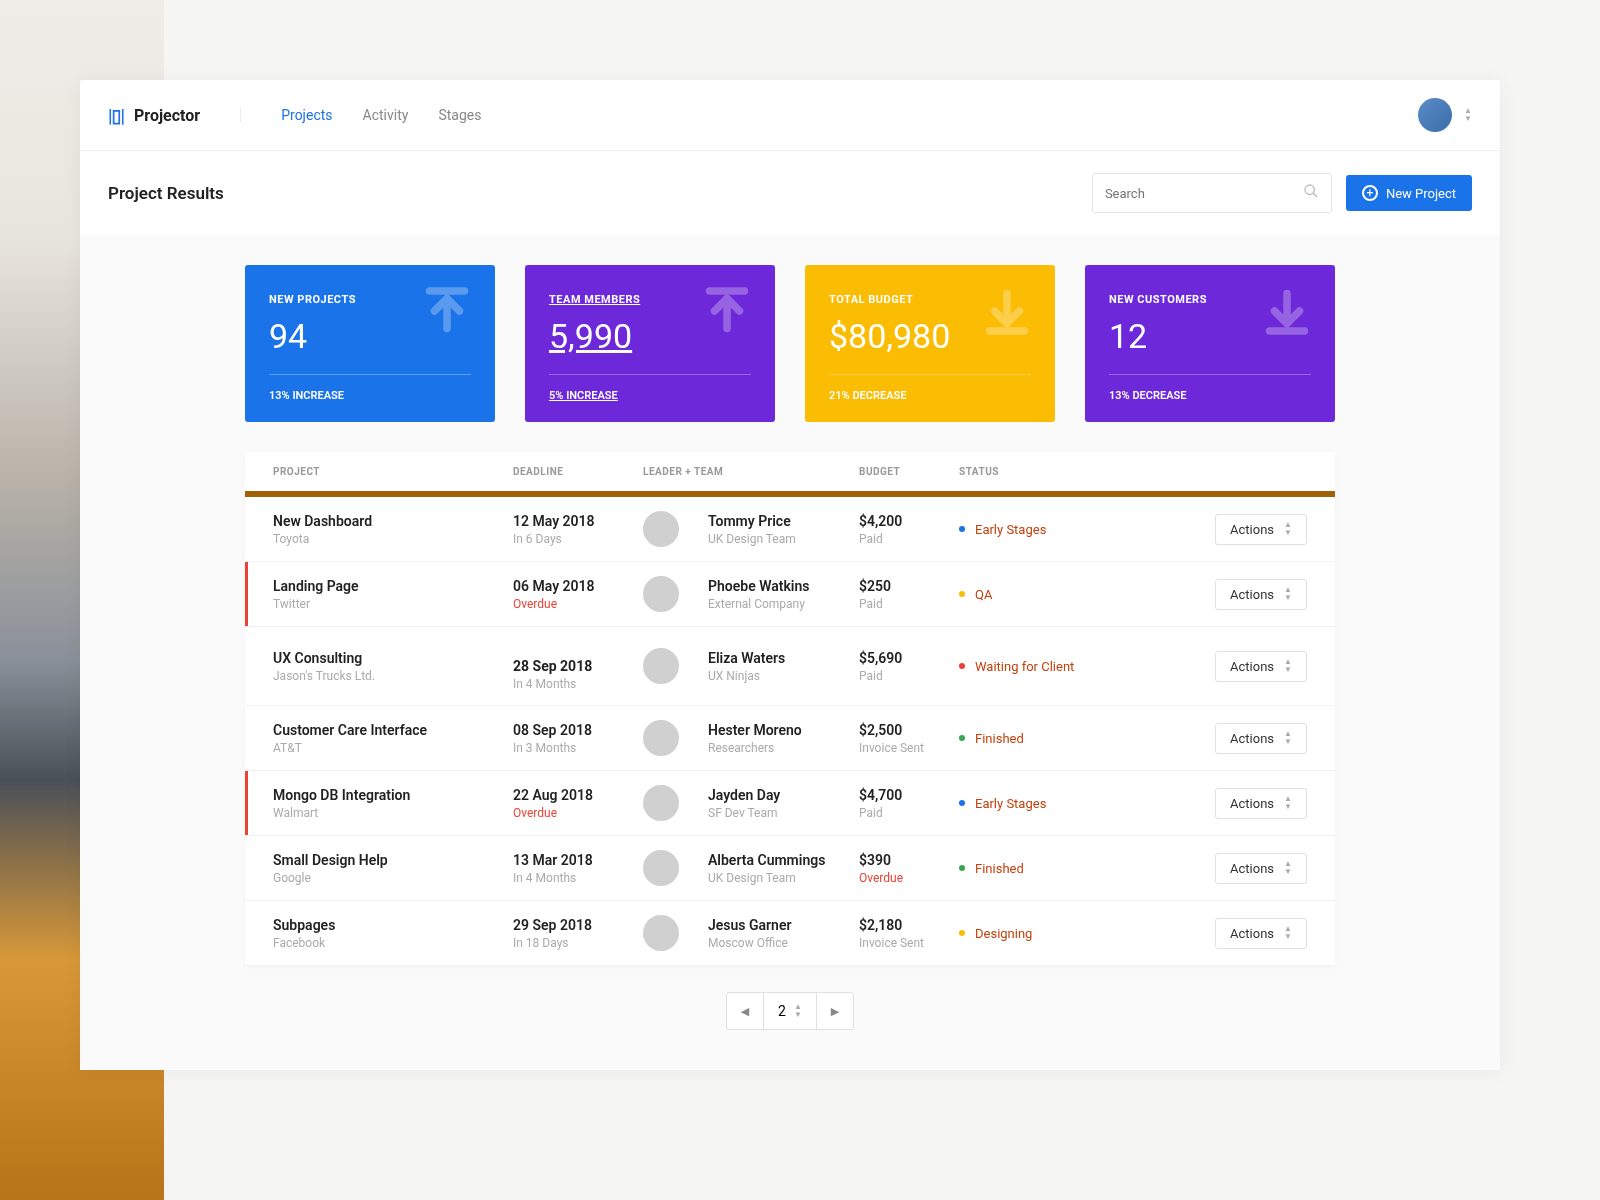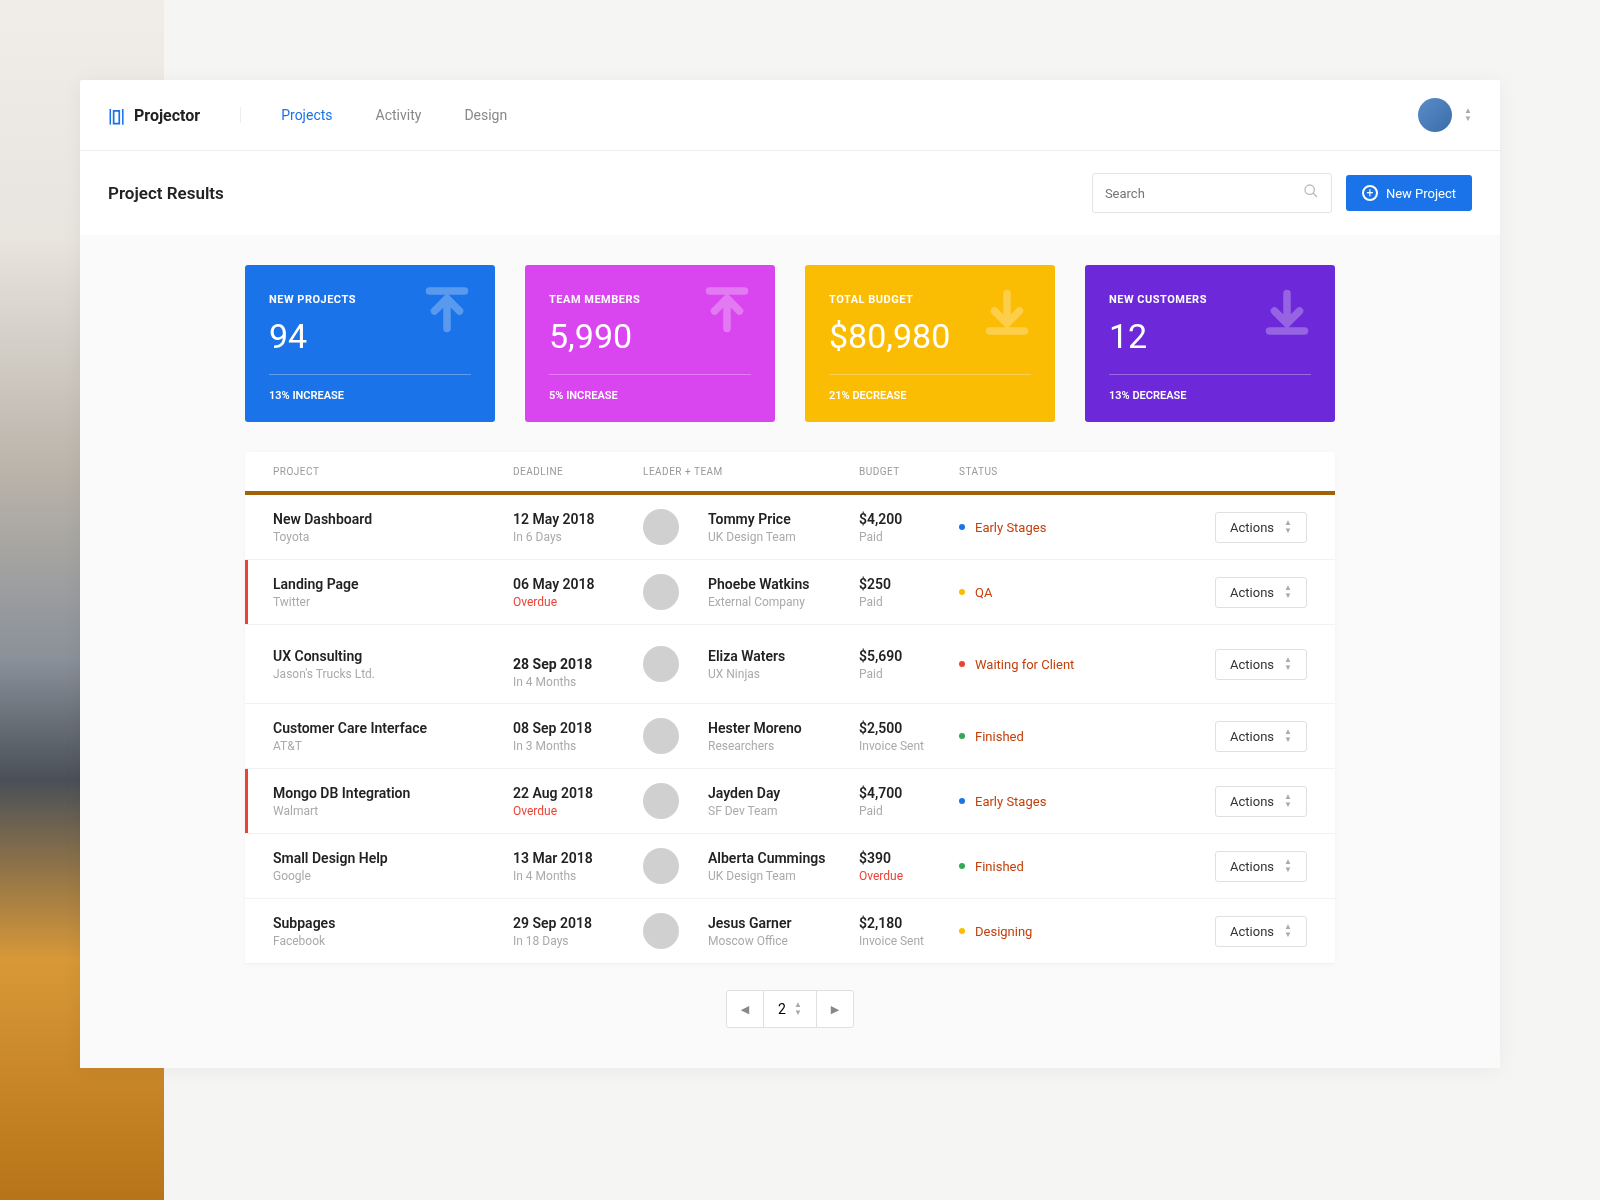--- a/index.html
+++ b/index.html
@@ -2,51 +2,51 @@
 <html><head>
 <meta charset="utf-8">
 <style>
 * { margin:0; padding:0; box-sizing:border-box; font-family:-apple-system,BlinkMacSystemFont,"Segoe UI",Roboto,Arial,sans-serif; }
 body { width:1600px; height:1200px; overflow:hidden; background:#f5f5f4; position:relative; }
 .bg-mountain { position:absolute; left:0; top:0; width:164px; height:1200px; background:linear-gradient(180deg,#f0ede8 0%,#e8e4de 20%,#b8b2a8 40%,#8a9099 55%,#4a5058 65%,#d89838 80%,#b87418 100%); }
 .app { position:absolute; left:80px; top:80px; width:1420px; background:#fff; border-radius:2px; box-shadow:0 2px 20px rgba(0,0,0,0.05); }
 .topnav { display:flex; align-items:center; padding:18px 28px; border-bottom:1px solid #eee; }
 .logo { display:flex; align-items:center; gap:10px; font-weight:700; font-size:16px; color:#222; }
 .logo-mark { color:#1a73e8; font-size:18px; letter-spacing:-1px; }
-.nav-links { display:flex; gap:43px; margin-left:40px; padding-left:40px; border-left:1px solid #eee; }
+.nav-links { display:flex; gap:30px; margin-left:40px; padding-left:40px; border-left:1px solid #eee; }
 .nav-links a { font-size:14px; color:#888; text-decoration:none; }
 .nav-links a.active { color:#1a73e8; }
 .nav-right { margin-left:auto; display:flex; align-items:center; gap:12px; }
 .avatar { width:34px; height:34px; border-radius:50%; background:linear-gradient(135deg,#5b8cc9,#3a6da8); }
 .chev { display:flex; flex-direction:column; gap:2px; color:#aaa; font-size:8px; line-height:6px; }
 .subbar { display:flex; align-items:center; padding:22px 28px; }
 .subbar h2 { font-size:17px; font-weight:600; color:#222; }
 .search { margin-left:auto; display:flex; align-items:center; border:1px solid #e4e4e4; border-radius:3px; padding:9px 12px; width:240px; }
 .search input { border:none; outline:none; flex:1; font-size:13px; color:#1d4ed8; }
 .btn-primary { display:flex; align-items:center; gap:8px; background:#1a73e8; color:#fff; border:none; border-radius:3px; padding:10px 16px; font-size:13px; margin-left:14px; cursor:pointer; }
 .btn-primary .plus { width:16px; height:16px; border:2px solid #fff; border-radius:50%; display:flex; align-items:center; justify-content:center; font-size:12px; line-height:1; }
 .main { padding:30px 165px 40px 165px; background:#fafafa; }
 .cards { display:flex; gap:30px; }
 .card { flex:1; padding:28px 24px 20px 24px; border-radius:3px; color:#fff; position:relative; }
 .card.blue { background:#1a73e8; }
-.card.green { background:#d946ef; }
+.card.green { background:#6d28d9;text-decoration:underline; }
 .card.orange { background:#fbbc04; }
 .card.purple { background:#6d28d9; }
 .card-label { font-size:11px; font-weight:700; letter-spacing:0.5px; }
 .card-value { font-size:34px; font-weight:400; margin-top:10px; }
 .card-divider { border-top:1px solid rgba(255,255,255,0.3); margin-top:18px; padding-top:14px; }
 .card-delta { font-size:11px; font-weight:600; }
 .card-icon { position:absolute; right:18px; top:16px; width:60px; height:60px; opacity:0.28; }
 .card-icon svg { width:60px; height:60px; fill:none; stroke:#fff; stroke-width:3; }
 .panel { background:#fff; margin-top:30px; border-radius:2px; box-shadow:0 1px 4px rgba(0,0,0,0.03); }
 .panel-head { display:flex; align-items:center; padding:24px 28px; }
 .panel-head h3 { font-size:17px; font-weight:700; color:#222; }
 .panel-sub { margin-left:30px; padding-left:30px; border-left:1px solid #eee; color:#999; font-size:14px; }
 .dl-icon { margin-left:auto; color:#ccc; }
-.tbl-head { display:flex; padding:14px 28px; border-bottom:4px solid #a16207; font-size:10px; font-weight:400; letter-spacing:0.5px; color:#999; }
+.tbl-head { display:flex; padding:14px 28px; border-bottom:6px solid #a16207; font-size:10px; font-weight:700; letter-spacing:0.5px; color:#999; }
 .c-project { width:240px; }
 .c-deadline { width:130px; }
 .c-leader { width:216px; }
 .c-budget { width:100px; }
 .c-status { width:200px; }
 .c-actions { margin-left:auto; }
 .row { display:flex; align-items:center; padding:14px 28px; border-bottom:1px solid #f2f2f2; position:relative; }
 .row.overdue::before { content:""; position:absolute; left:0; top:0; bottom:0; width:3px; background:#ea4335; }
 .r-title { font-size:14px; font-weight:600; color:#222; }
 .r-sub { font-size:12px; color:#aaa; margin-top:3px; }
@@ -69,21 +69,21 @@
 <div class="app">
 
   <div class="topnav">
     <div class="logo">
       <span class="logo-mark">|▯|</span>
       <span>Projector</span>
     </div>
     <div class="nav-links">
       <a href="#" class="active">Projects</a>
       <a href="#">Activity</a>
-      <a href="#">Design</a>
+      <a href="#">Stages</a>
     </div>
     <div class="nav-right">
       <div class="avatar"></div>
       <div class="chev">
           <span>▲</span>
           <span>▼</span>
         </div>
     </div>
   </div>
 

